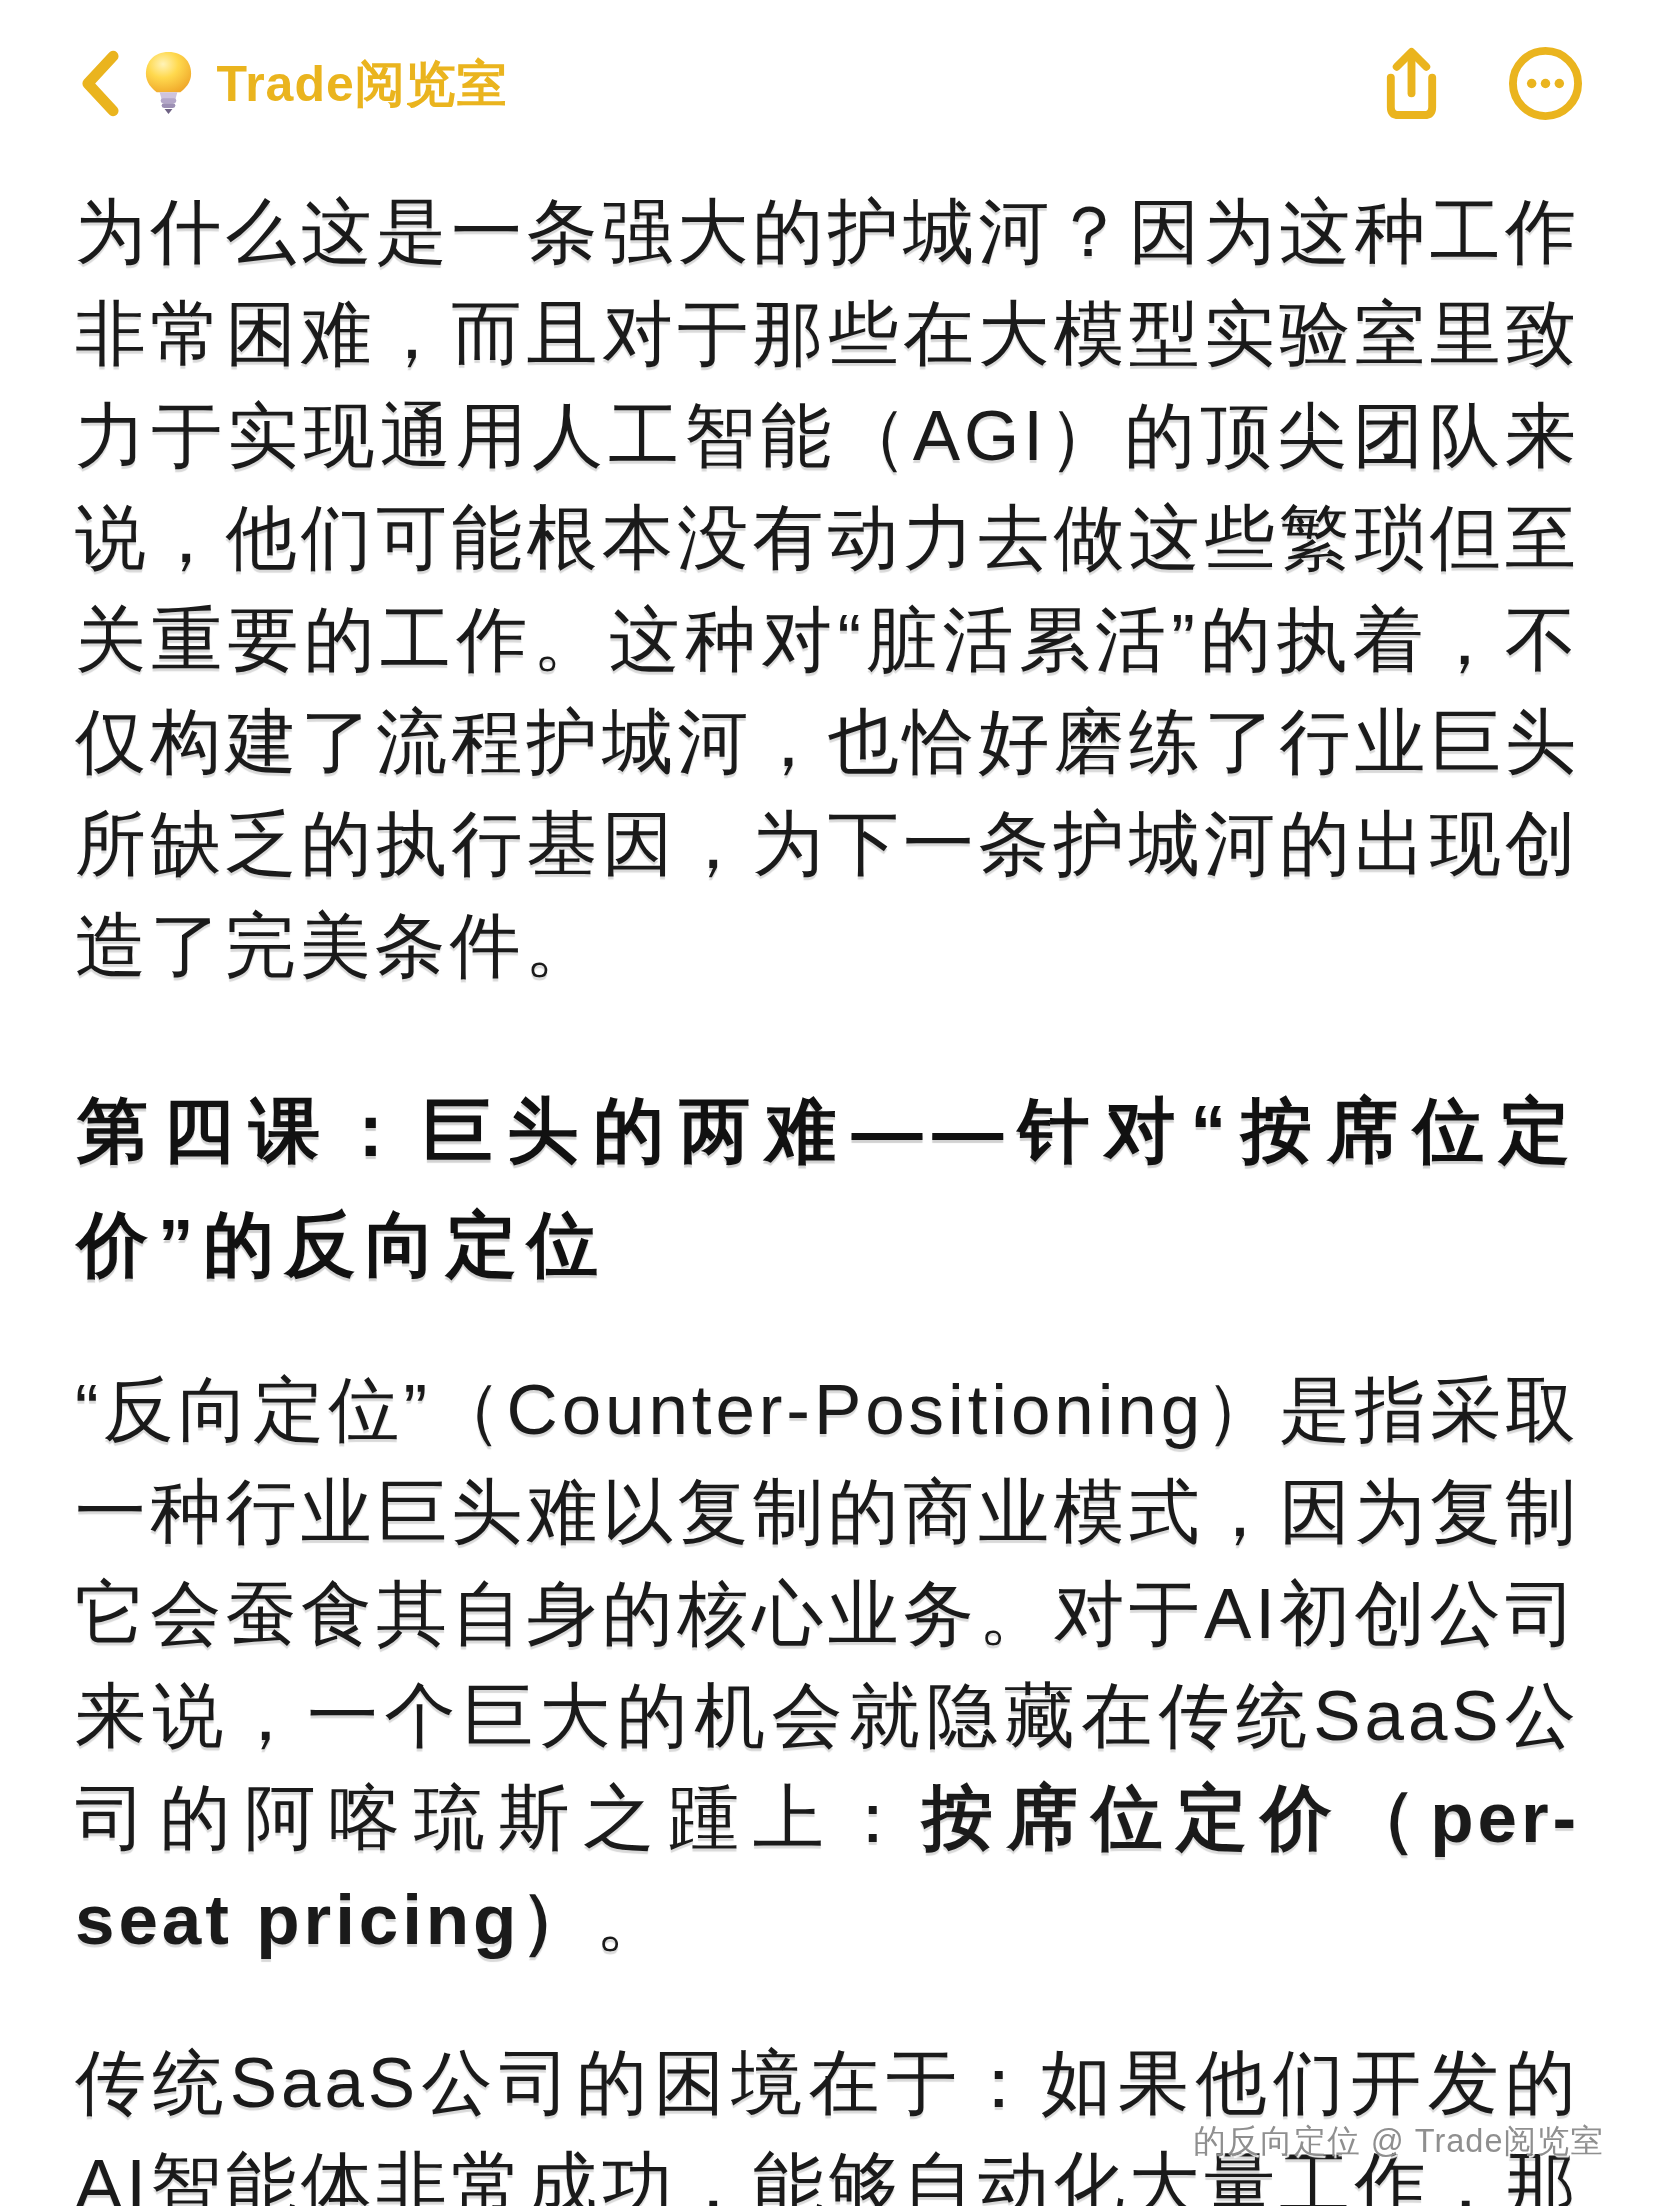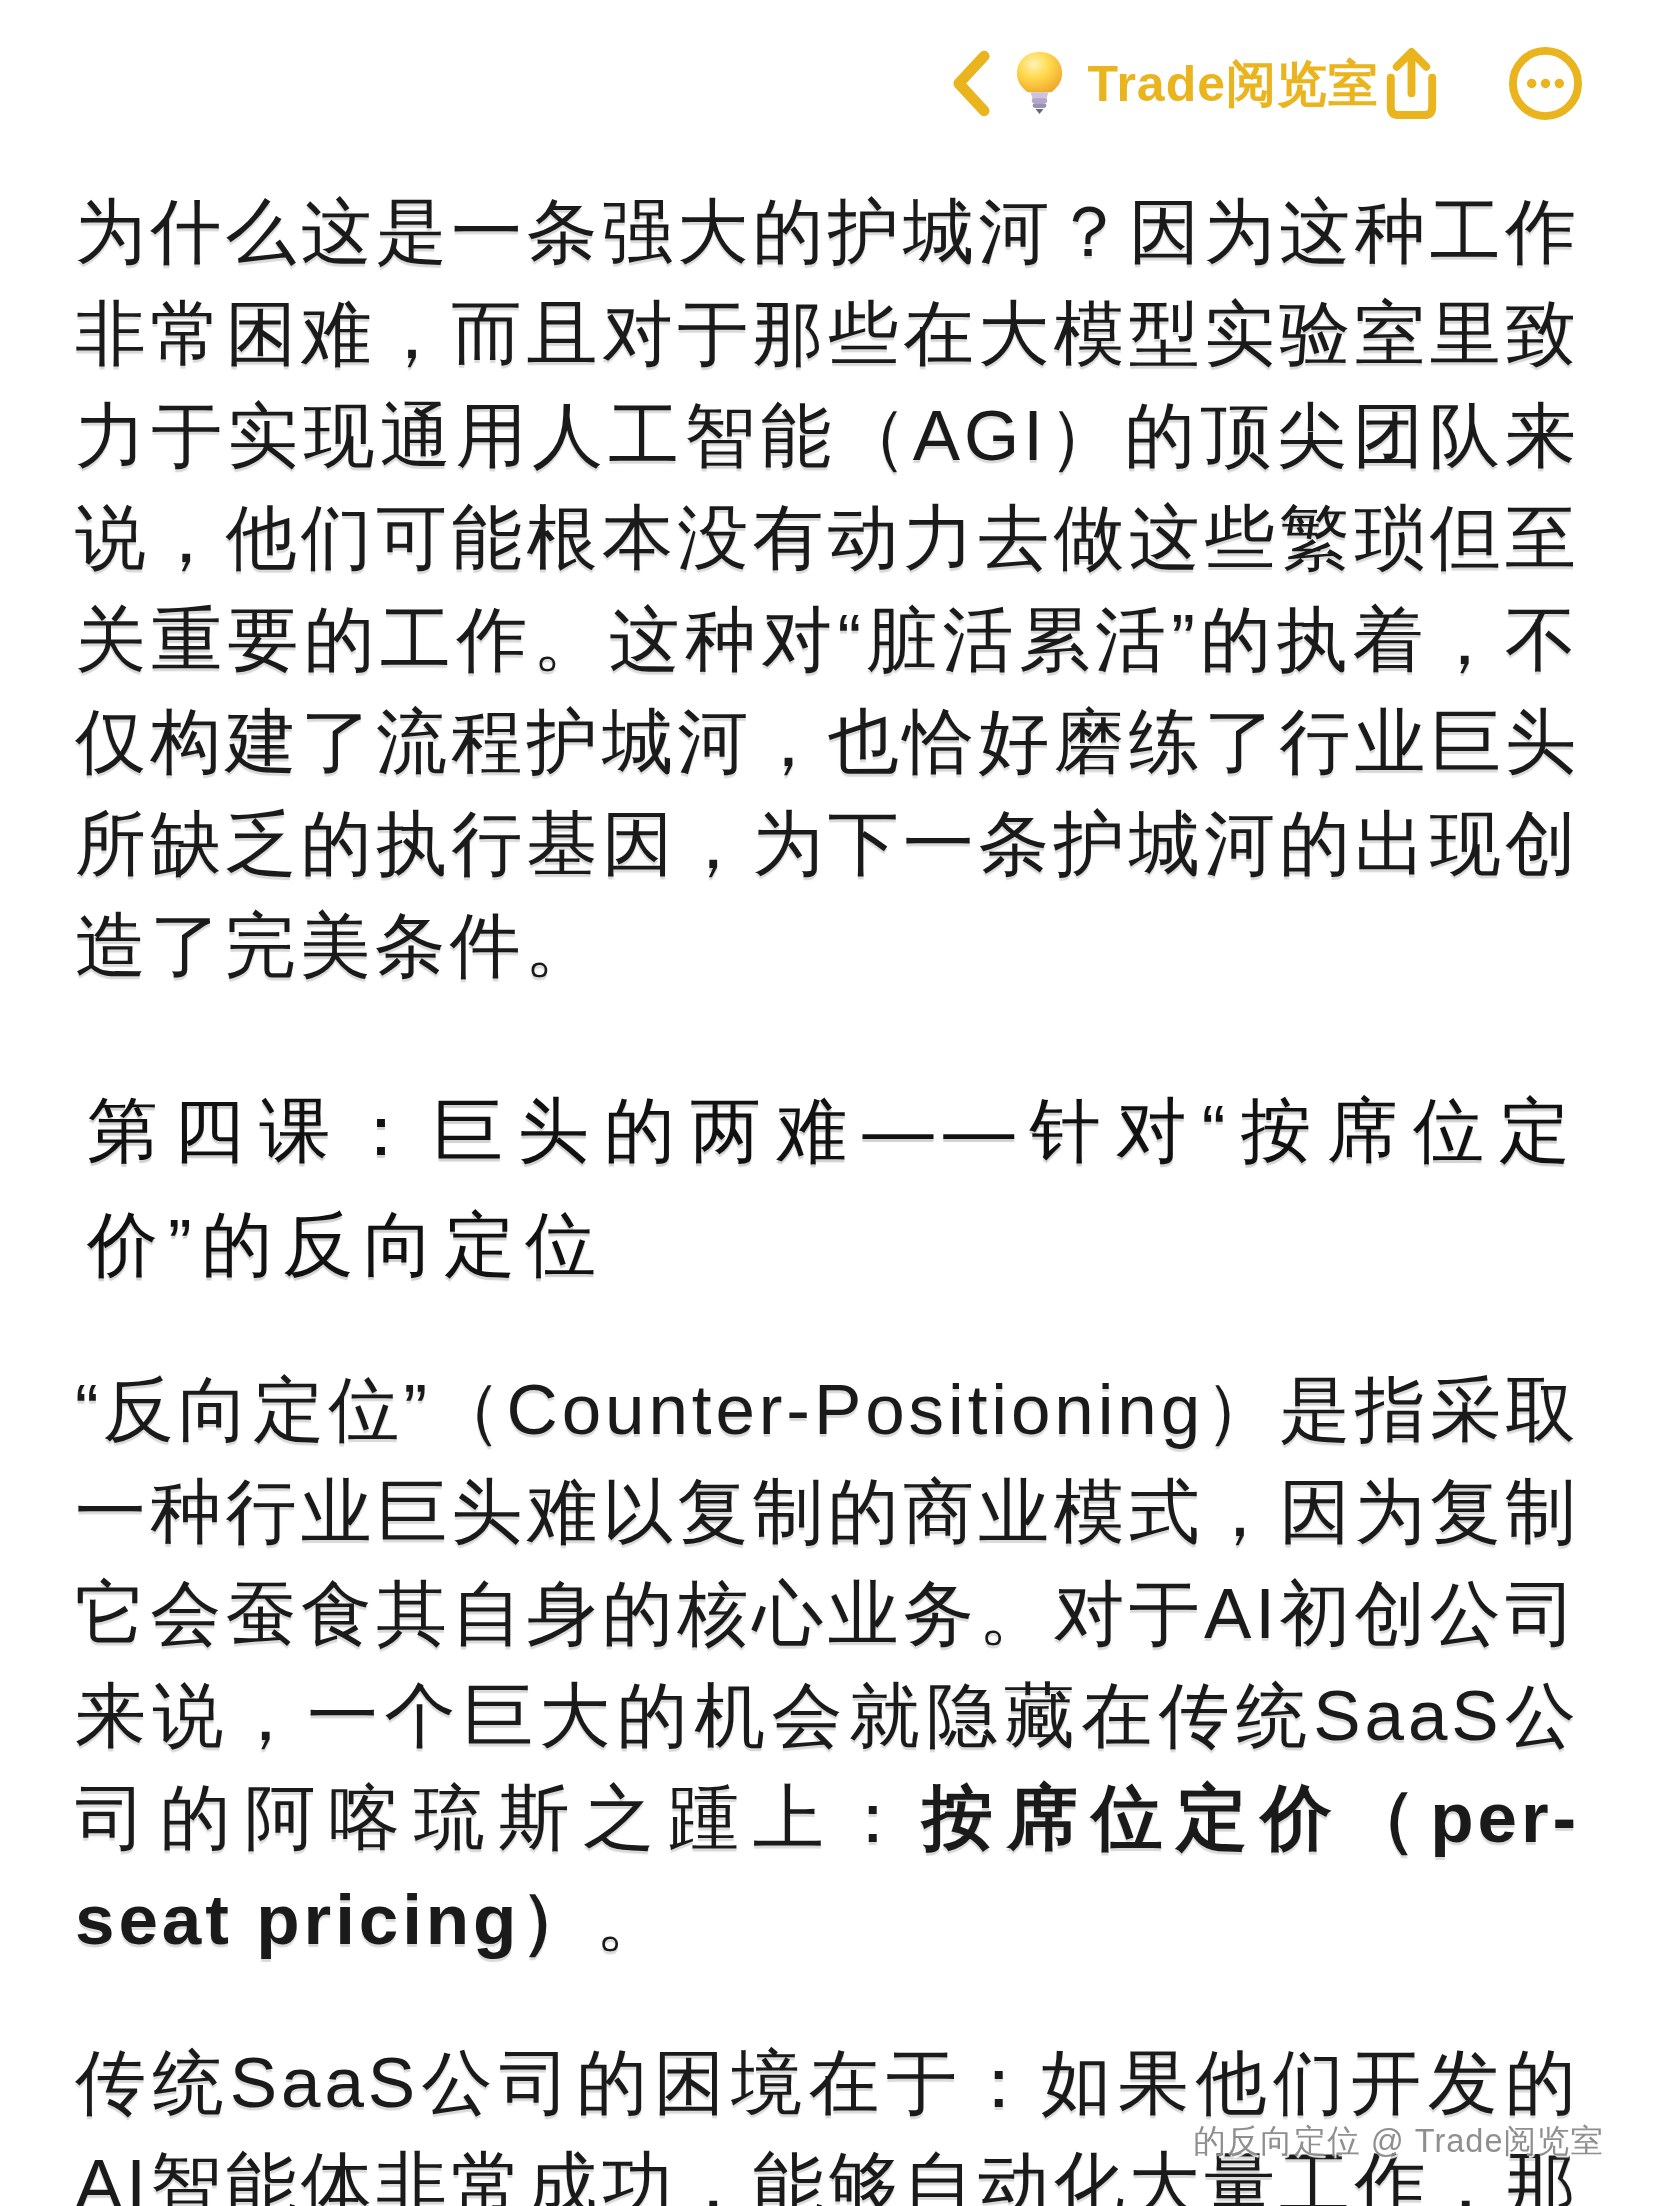--- a/index.html
+++ b/index.html
@@ -5,21 +5,21 @@
   html,body{margin:0;padding:0;background:#fff;}
   .page{
     position:relative;
     width:1655px;height:2207px;
     background:#ffffff;
     overflow:hidden;
     font-family:"Liberation Sans","DejaVu Sans",sans-serif;
   }
   
   .navbar{
-    display:flex;align-items:center;justify-content:flex-end;
+    display:flex;align-items:center;justify-content:space-between;
     padding:43px 71px 0 79px;
     height:83px;
   }
   .nav-left{display:flex;align-items:center;gap:19.7px;}
   .nav-right{display:flex;align-items:center;gap:63px;}
   .nav-title{
     color:#EAB41E;
     font-size:50px;
     font-weight:600;
     letter-spacing:1px;
@@ -36,25 +36,25 @@
     font-size:71px;
     line-height:102px;
     letter-spacing:3.9px;
     color:#1a1a1a;
     text-align:justify;
     text-align-last:left;
     text-shadow:0 3px 1px rgba(0,0,0,0.15);
     word-break:break-word;
   }
   .article h2{
-    margin:77px 0 57px 12px;
+    margin:77px 0 57px 2px;
     font-size:71px;
     line-height:114px;
     letter-spacing:9.9px;
-    font-weight:400;
+    font-weight:700;
     color:#111;
     text-align:justify;
     text-align-last:left;
     text-shadow:0 3px 1px rgba(0,0,0,0.18);
   }
   .article strong{font-weight:800;}
   
   .watermark{
     position:absolute;
     right:51px;bottom:43px;

